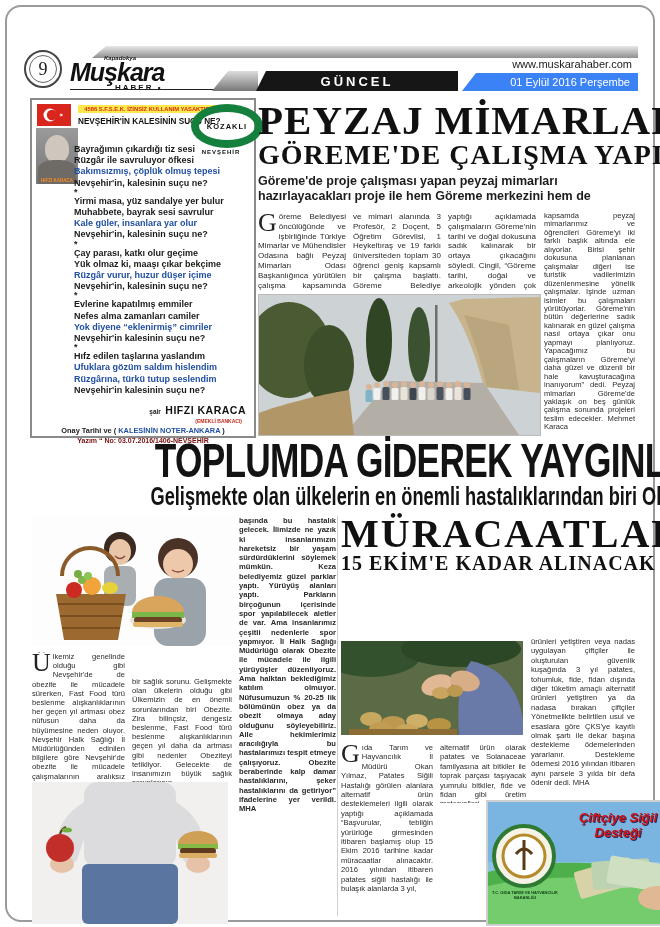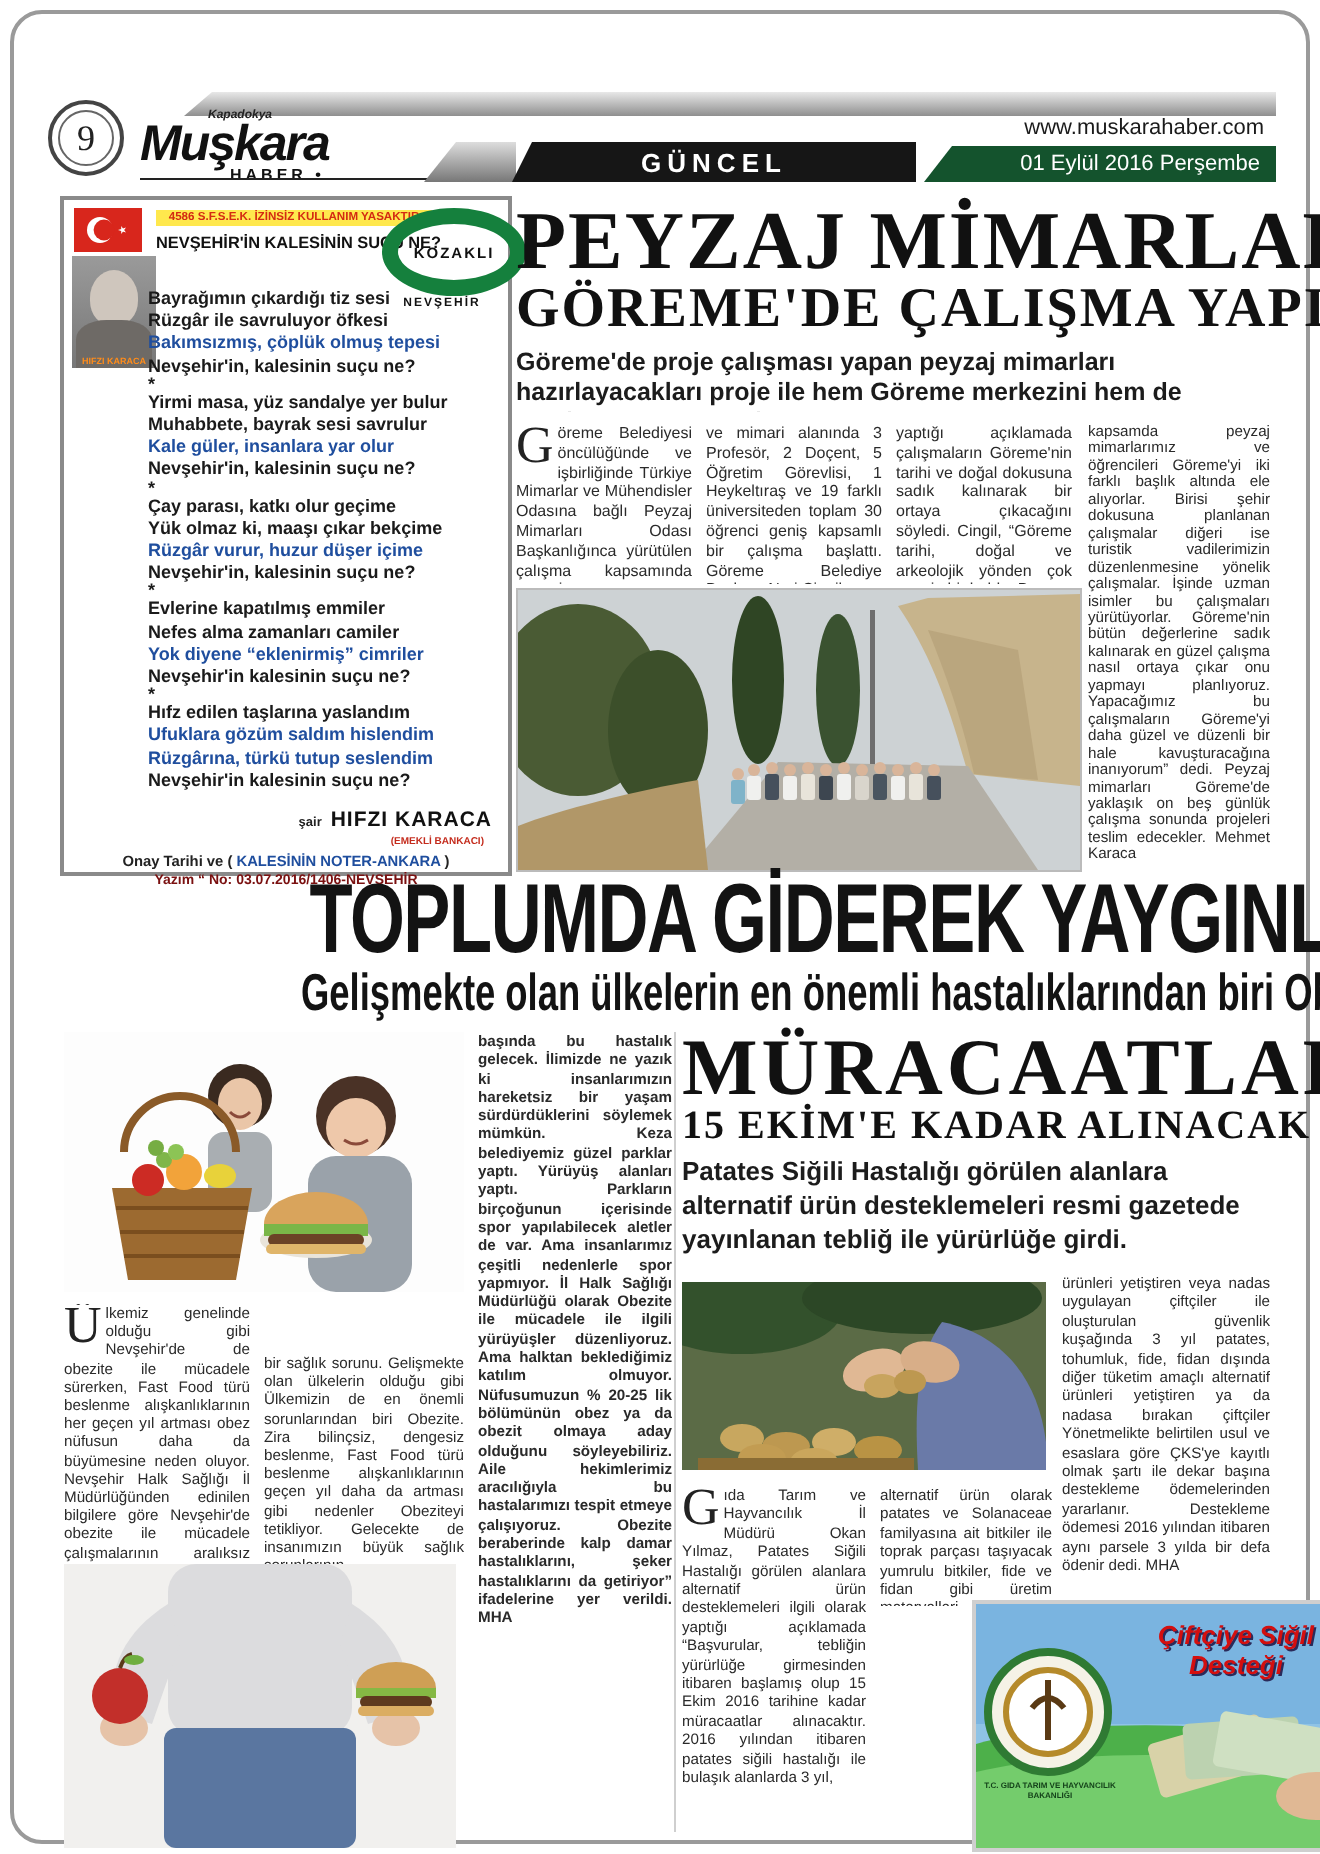--- a/index.html
+++ b/index.html
@@ -18,21 +18,21 @@
   .brand .kap{font-size:6px;font-style:italic;color:#222;margin-left:34px;font-weight:bold;}
   .brand .name{font-size:25px;font-weight:bold;font-style:italic;letter-spacing:-1px;color:#111;line-height:22px;}
   .brand .sub{font-size:8px;font-weight:bold;letter-spacing:2px;color:#111;margin-left:45px;}
   .brand-line{position:absolute;left:70px;top:89px;width:185px;border-top:1.5px solid #222;}
   .guncel-wedge{position:absolute;left:212px;top:71px;width:46px;height:20px;
            background:linear-gradient(#ddd,#777);clip-path:polygon(16px 0,100% 0,100% 100%,0 100%);}
   .guncel{position:absolute;left:256px;top:71px;width:202px;height:20px;background:#161616;color:#fff;
            display:flex;align-items:center;justify-content:center;font-weight:bold;font-size:13px;letter-spacing:3px;
            clip-path:polygon(10px 0,100% 0,100% 100%,0 100%);}
   .website{position:absolute;right:28px;top:58px;width:200px;text-align:right;font-size:11px;color:#1a1a1a;}
-  .datebar{position:absolute;left:462px;top:73px;right:22px;height:18px;background:#14532d;color:#fff;
+  .datebar{position:absolute;left:462px;top:73px;right:22px;height:18px;background:#3b82f6;color:#fff;
            display:flex;align-items:center;justify-content:flex-end;padding-right:8px;font-size:11px;
            clip-path:polygon(14px 0,100% 0,100% 100%,0 100%);}
 
   
   .poem-box{position:absolute;left:30px;top:98px;width:222px;height:336px;border:2px solid #8a8a8a;background:#fff;}
   .flag{position:absolute;left:5px;top:4px;width:34px;height:22px;}
   .portrait{position:absolute;left:4px;top:28px;width:42px;height:56px;background:linear-gradient(#9a9a9a,#777);overflow:hidden;}
   .portrait .face{position:absolute;left:9px;top:7px;width:24px;height:28px;background:#cfc6bd;border-radius:50% 50% 45% 45%;}
   .portrait .body{position:absolute;left:2px;top:32px;width:38px;height:24px;background:#6e6a66;border-radius:40% 40% 0 0;}
   .portrait .cap{position:absolute;left:0;bottom:1px;width:100%;text-align:center;font-size:4.5px;color:#ff8c1a;font-weight:bold;}
@@ -282,21 +282,20 @@
         <rect x="148" y="66" width="36" height="6" rx="3" fill="#5e3a1e"></rect>
         <rect x="147" y="71" width="38" height="5" rx="2.5" fill="#dbad62"></rect>
       </svg>
     </div>
   </div>
   <div class="vrule"></div>
 
   <div class="pt">
     <div class="pt-h1">MÜRACAATLAR</div>
     <div class="pt-h2">15 EKİM'E KADAR ALINACAK</div>
-    <div class="pt-std">Patates Siğili Hastalığı görülen alanlara alternatif ürün desteklemeleri resmi gazetede yayınlanan tebliğ ile yürürlüğe girdi.</div>
     <div class="pt-photo">
       <svg width="100%" height="100%" viewBox="0 0 182 94" preserveAspectRatio="none">
         <rect width="182" height="94" fill="#5b6b46"></rect>
         <ellipse cx="30" cy="14" rx="50" ry="22" fill="#33512c"></ellipse>
         <ellipse cx="120" cy="8" rx="60" ry="18" fill="#2c4726"></ellipse>
         <path d="M130,20 C160,26 178,48 182,80 L182,94 L118,94 C116,60 118,36 130,20 Z" fill="#6a7aa8"></path>
         <ellipse cx="96" cy="44" rx="16" ry="10" fill="#e0b894" transform="rotate(-18 96 44)"></ellipse>
         <ellipse cx="124" cy="40" rx="15" ry="10" fill="#d8ae88" transform="rotate(14 124 40)"></ellipse>
         <ellipse cx="100" cy="52" rx="9" ry="6" fill="#c8a45e"></ellipse>
         <ellipse cx="114" cy="50" rx="8" ry="6" fill="#bd9850"></ellipse>

